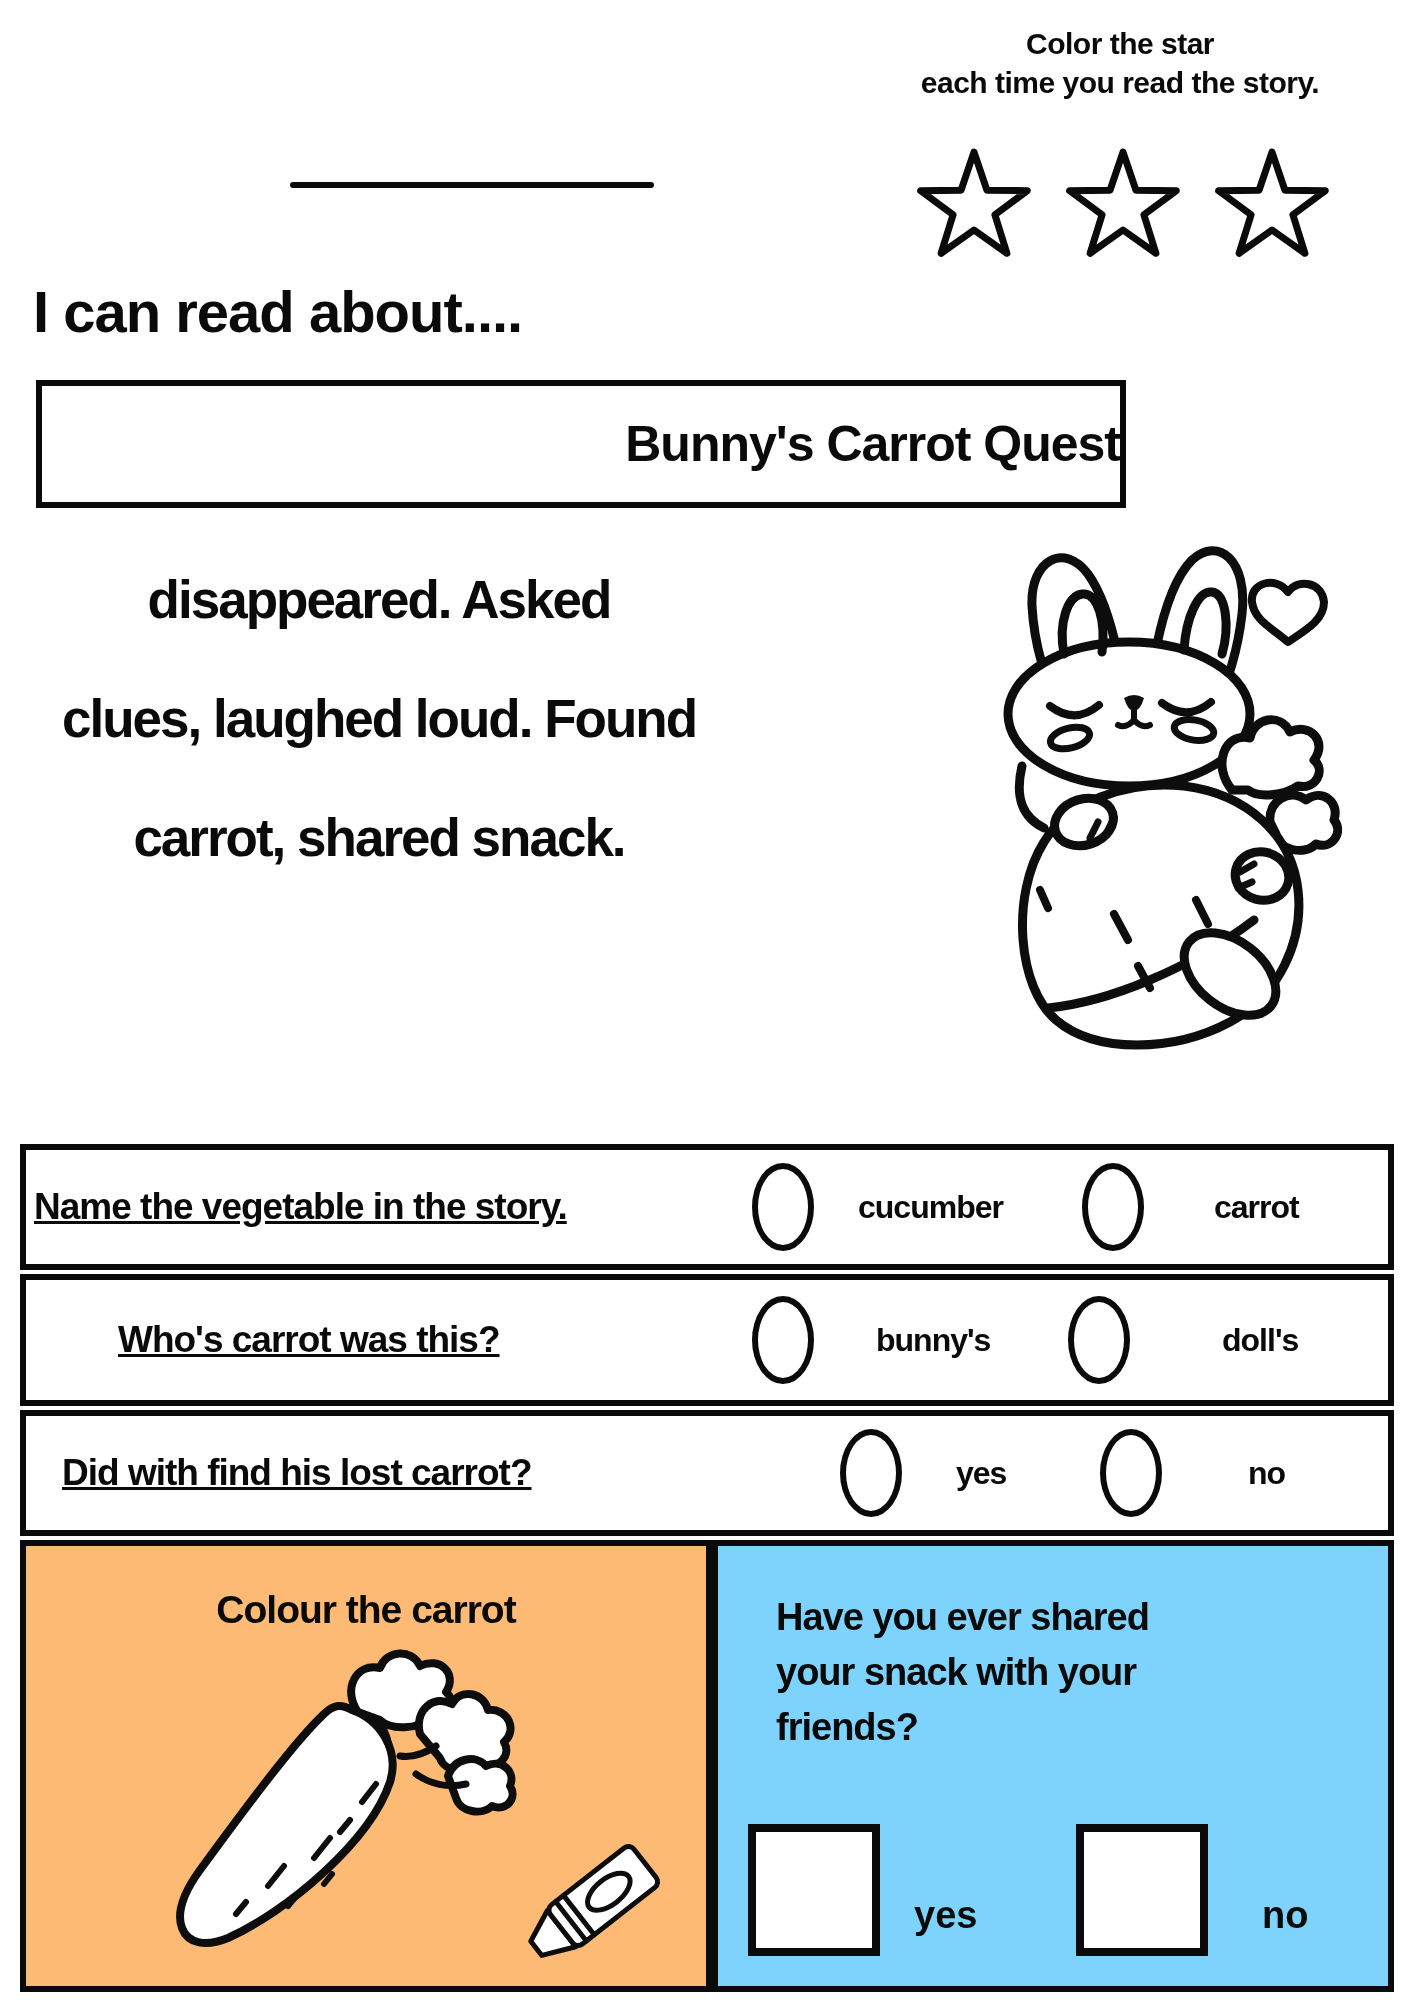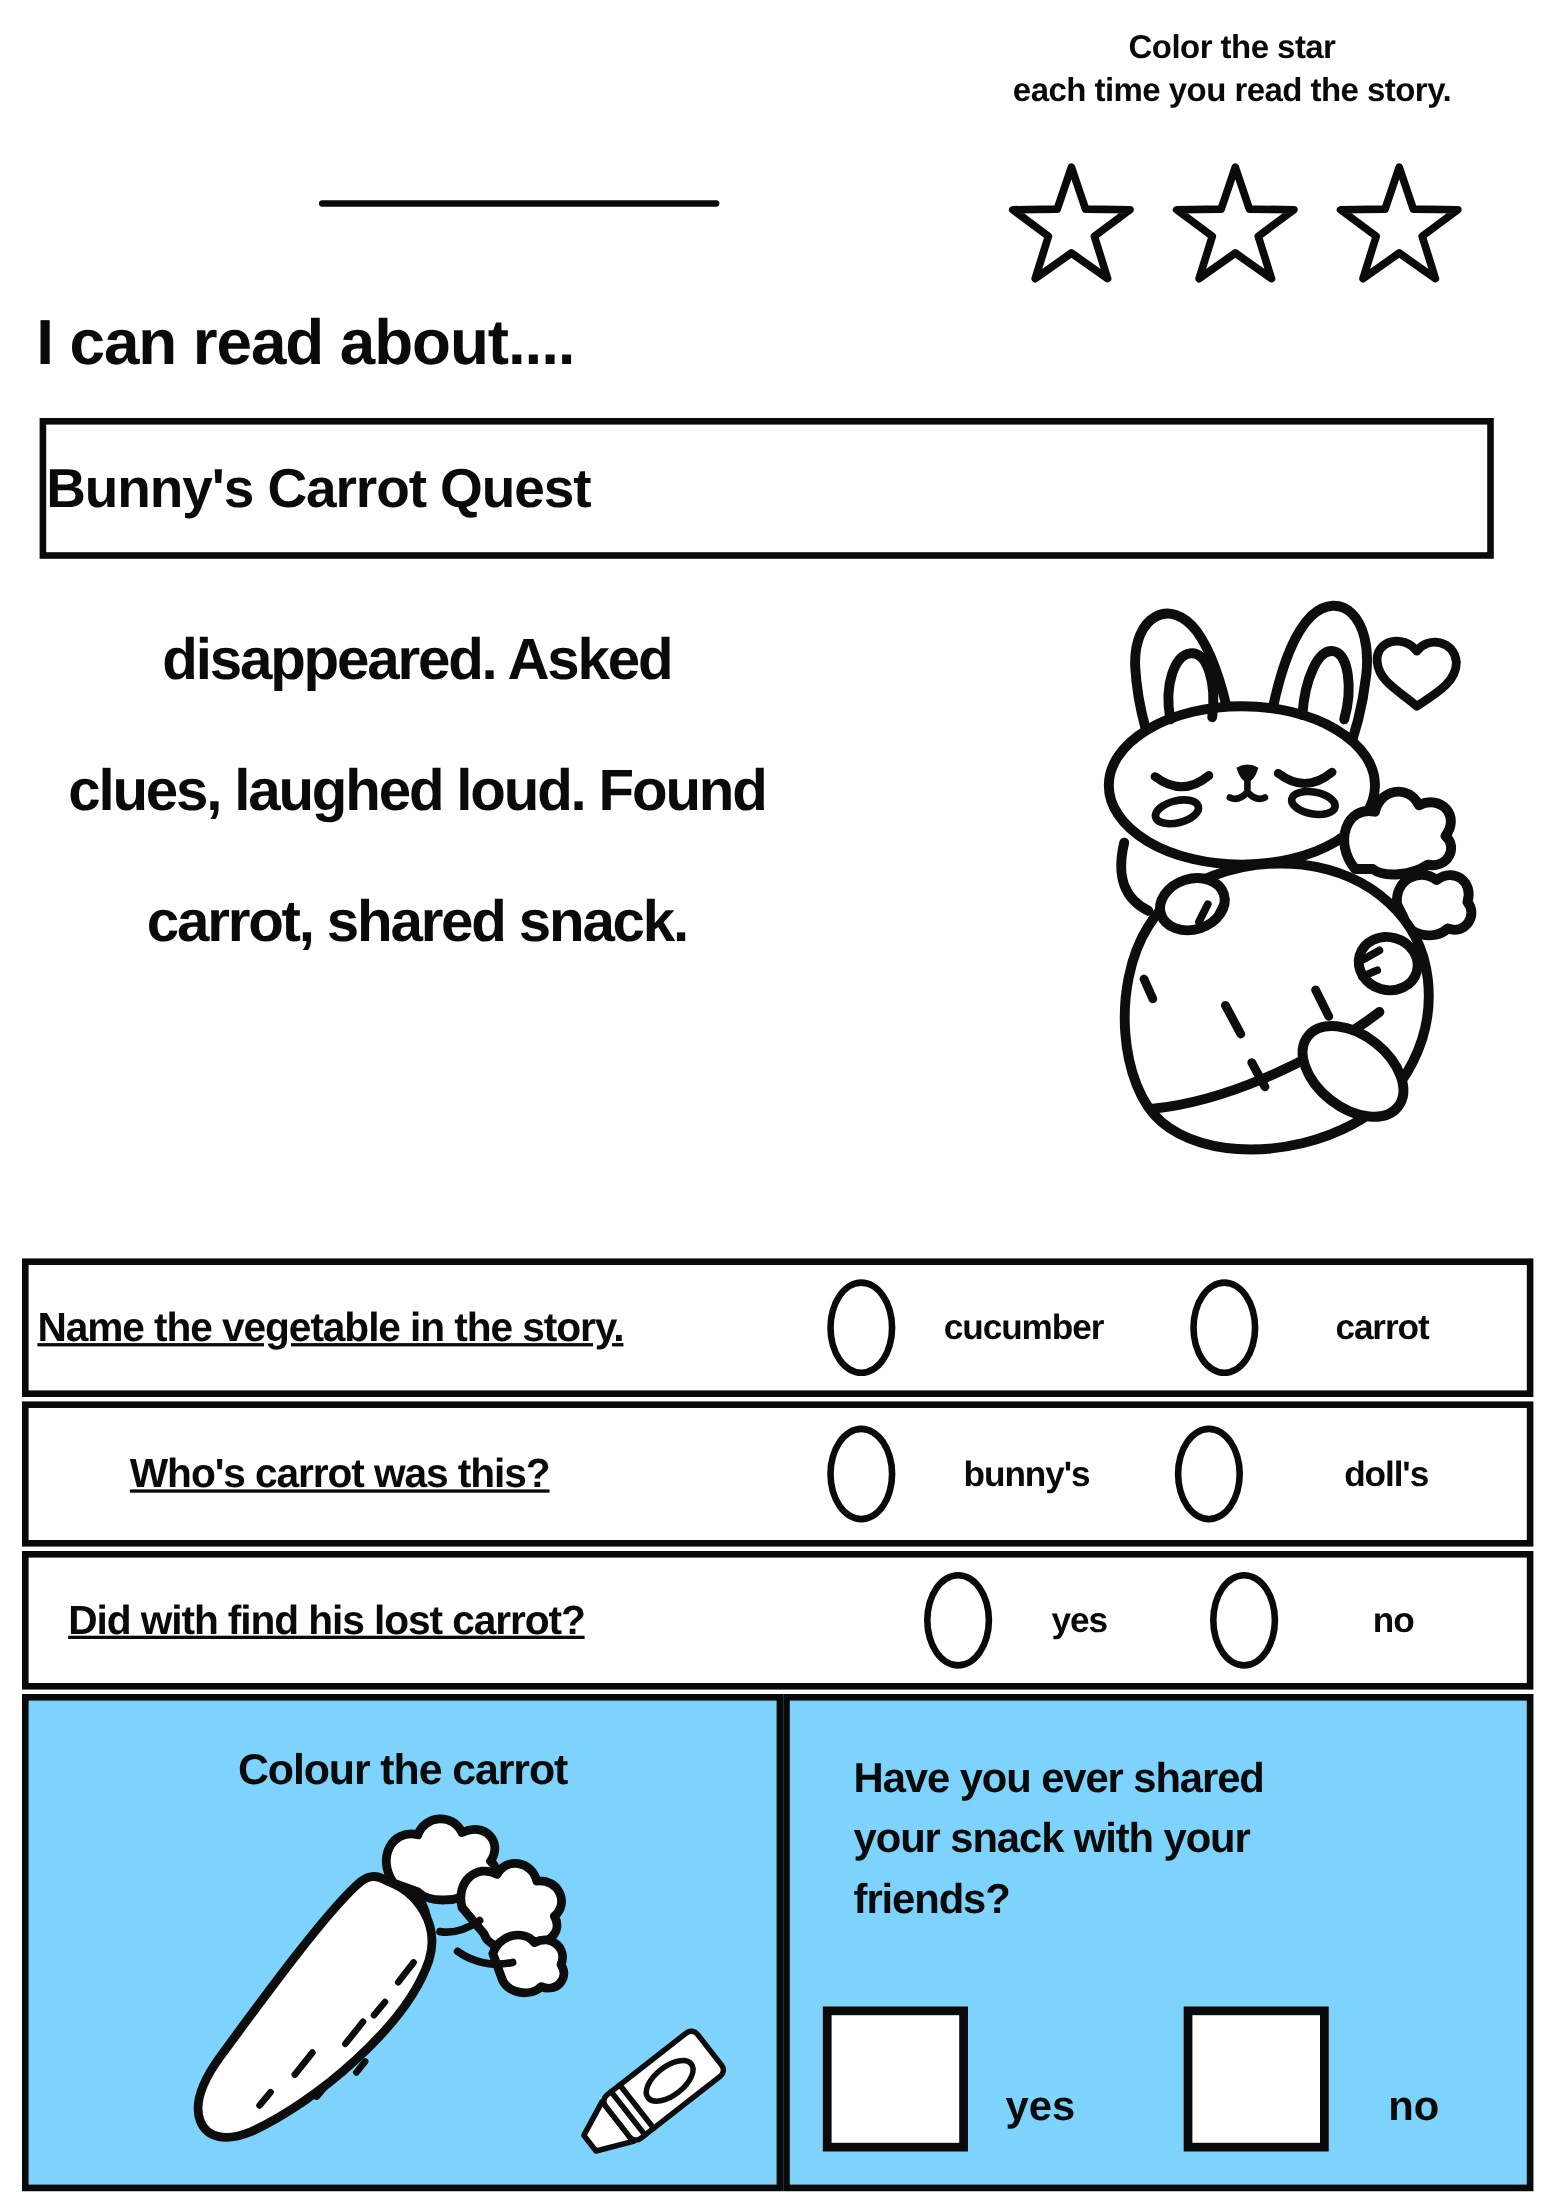--- a/index.html
+++ b/index.html
@@ -8,40 +8,40 @@
     font-family:"Liberation Sans", sans-serif;color:#0a0a0a;font-weight:bold;overflow:hidden;
   }
   .abs{position:absolute;}
   
   .name-label{left:36px;top:108px;font-size:64px;letter-spacing:1px;}
   .name-line{left:290px;top:182px;width:364px;height:6px;background:#0a0a0a;border-radius:3px;}
   .star-instr{left:860px;top:24px;width:520px;text-align:center;font-size:30px;line-height:39px;letter-spacing:-0.5px;}
   .stars{left:912px;top:146px;}
   .read-about{left:33px;top:278px;font-size:58px;letter-spacing:-1px;}
   
-  .title-box{left:36px;top:380px;width:1322px;height:128px;border:6px solid #0a0a0a;box-sizing:border-box;
-    display:flex;align-items:center;justify-content:flex-start;}
+  .title-box{left:36px;top:380px;width:1090px;height:128px;border:6px solid #0a0a0a;box-sizing:border-box;
+    display:flex;align-items:center;justify-content:flex-end;}
   .title-box span{font-size:50px;letter-spacing:-1px;}
   
   .story{left:22px;top:540px;width:714px;text-align:center;font-size:53px;line-height:119px;letter-spacing:-2px;}
   .bunny{left:948px;top:522px;}
   
   .row{position:absolute;left:20px;width:1374px;border:6px solid #0a0a0a;box-sizing:border-box;background:#fff;}
   .row1{top:1144px;height:126px;}
   .row2{top:1274px;height:132px;}
   .row3{top:1410px;height:126px;}
   .q{position:absolute;top:50%;transform:translateY(-50%);font-size:37px;letter-spacing:-1px;white-space:nowrap;text-decoration:underline;}
   .circ{position:absolute;width:62px;height:88px;border:6px solid #0a0a0a;border-radius:50%;
     box-sizing:border-box;top:50%;transform:translateY(-50%);background:#fff;}
   .lab{position:absolute;top:50%;transform:translateY(-50%);font-size:32px;letter-spacing:-1px;white-space:nowrap;margin-left:14px;}
   .r1-q{left:8px;}   .r1-c1{left:726px;} .r1-l1{left:818px;} .r1-c2{left:1056px;} .r1-l2{left:1174px;}
   .r2-q{left:92px;}  .r2-c1{left:726px;} .r2-l1{left:836px;} .r2-c2{left:1042px;} .r2-l2{left:1182px;}
   .r3-q{left:36px;}  .r3-c1{left:814px;} .r3-l1{left:916px;} .r3-c2{left:1074px;} .r3-l2{left:1208px;}
   
-  .box-left{left:20px;top:1540px;width:692px;height:452px;border:6px solid #0a0a0a;box-sizing:border-box;background:#7dd3fc;}
+  .box-left{left:20px;top:1540px;width:692px;height:452px;border:6px solid #0a0a0a;box-sizing:border-box;background:#fdba74;}
   .box-right{left:712px;top:1540px;width:682px;height:452px;border:6px solid #0a0a0a;box-sizing:border-box;background:#7dd3fc;}
   .colour-head{position:absolute;left:0;top:42px;width:100%;text-align:center;font-size:39px;letter-spacing:-1px;}
   .carrot-svg{position:absolute;left:92px;top:96px;}
   .crayon-svg{position:absolute;left:478px;top:264px;}
   .share-q{position:absolute;left:58px;top:44px;width:500px;font-size:38px;line-height:55px;letter-spacing:-1px;}
   .share-box{position:absolute;width:132px;height:132px;border:8px solid #0a0a0a;box-sizing:border-box;top:278px;background:#fff;}
   .share-lab{position:absolute;top:348px;font-size:38px;}
   .sb1{left:30px;} .sl1{left:196px;} .sb2{left:358px;} .sl2{left:544px;}
 </style>
 </head>

